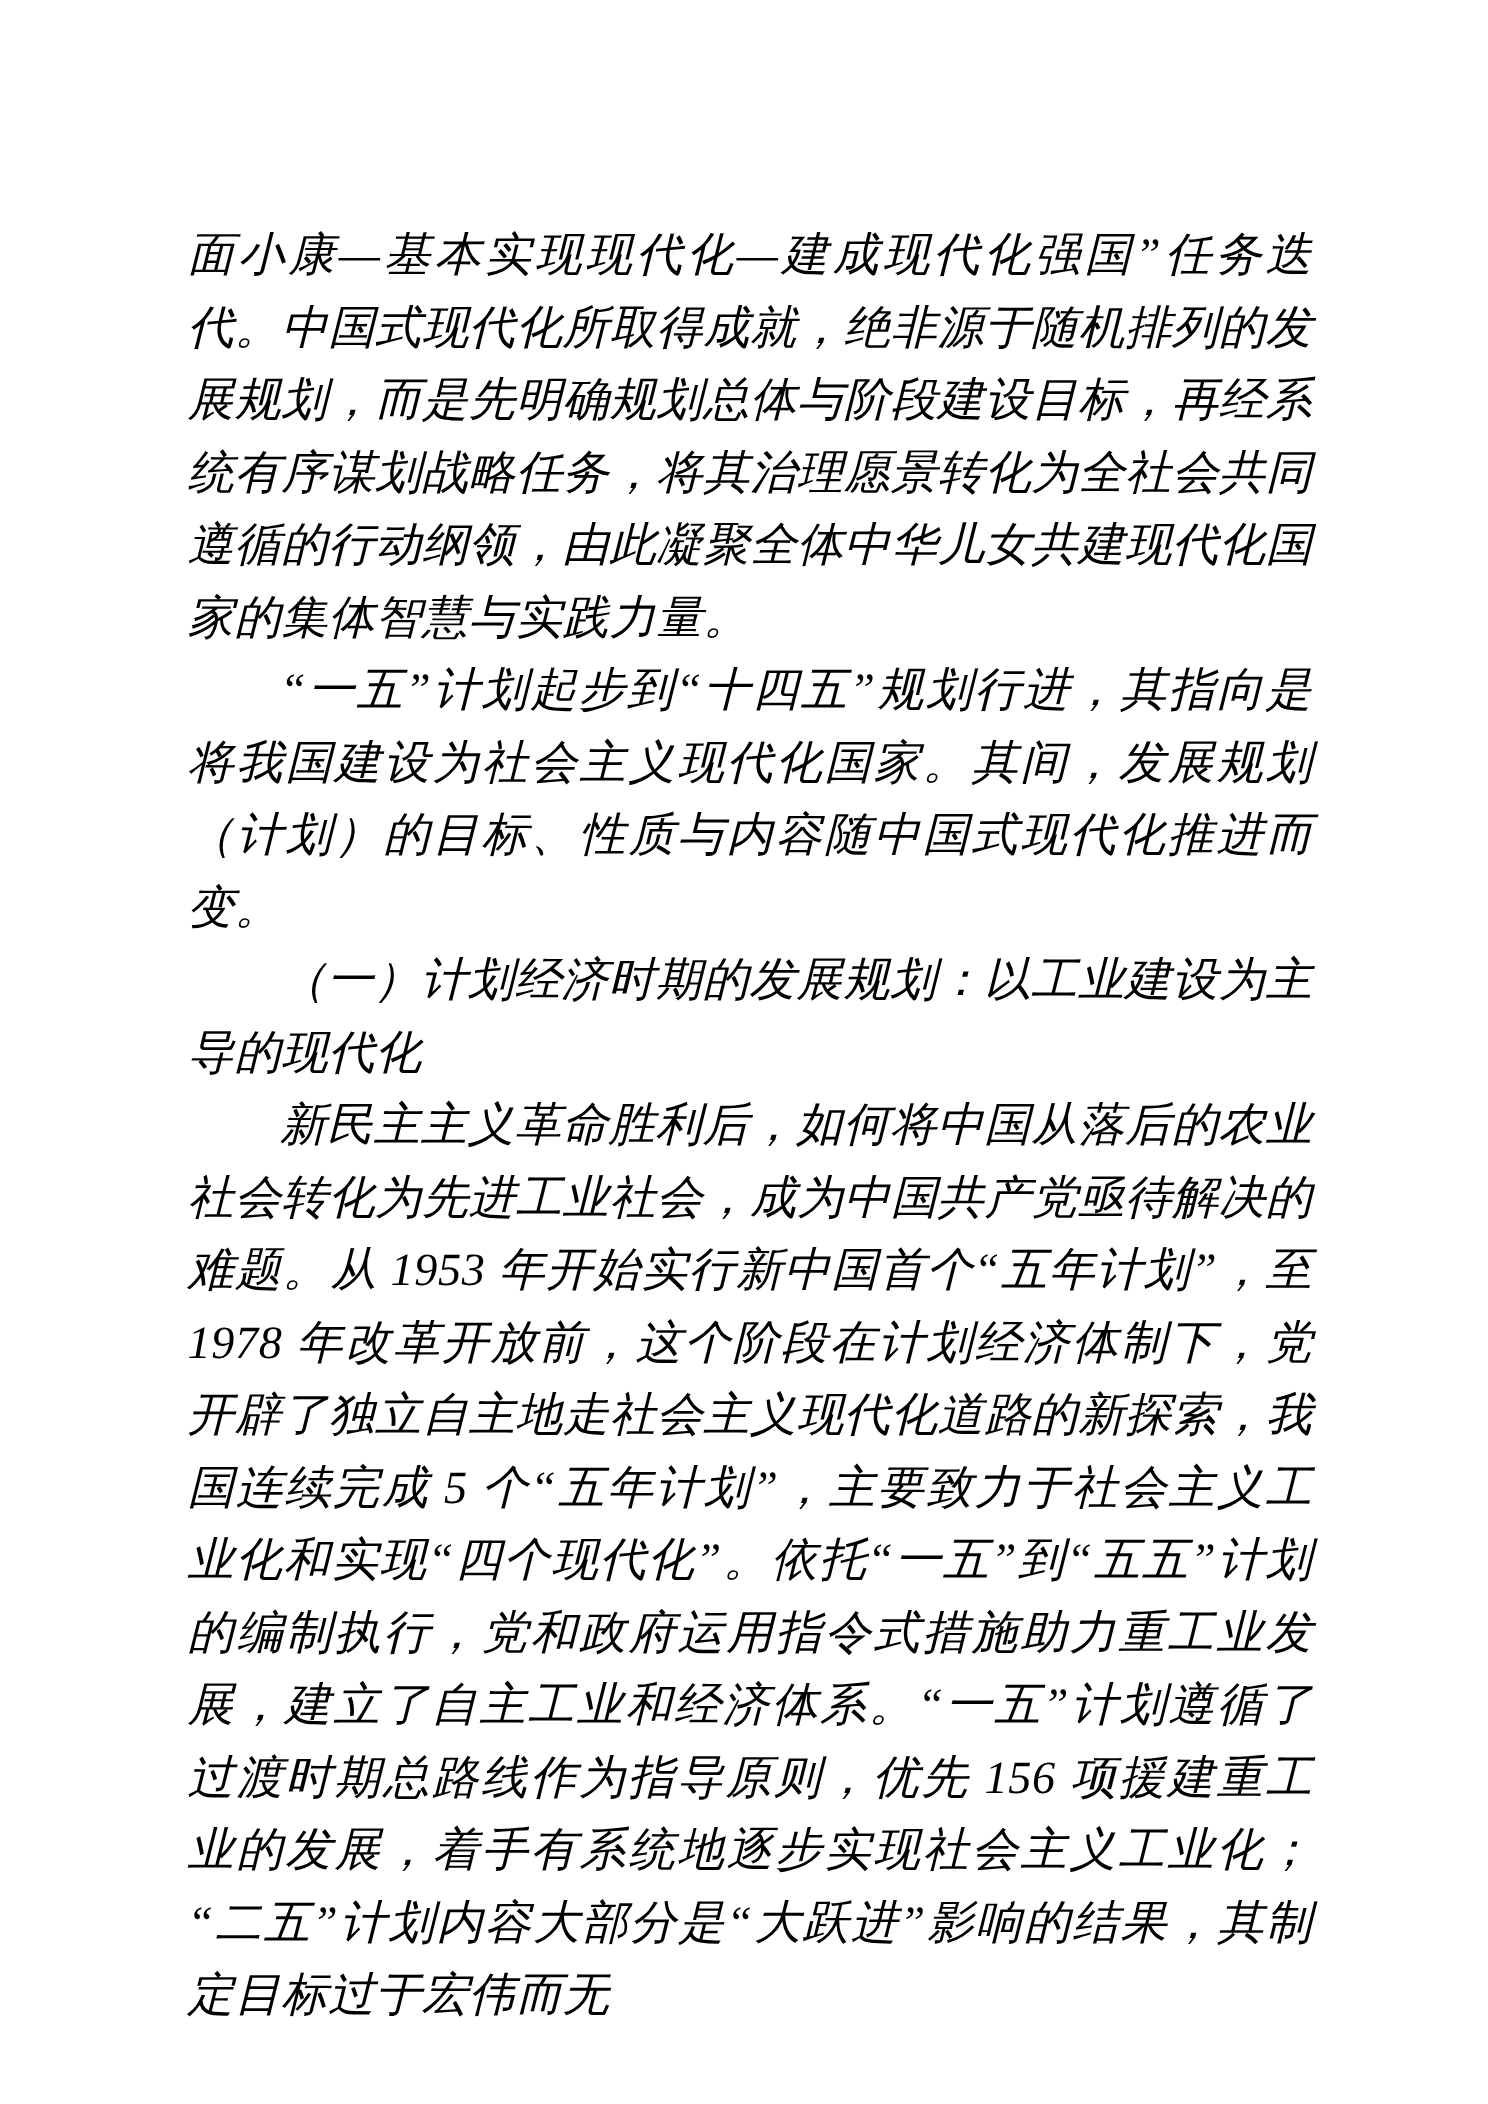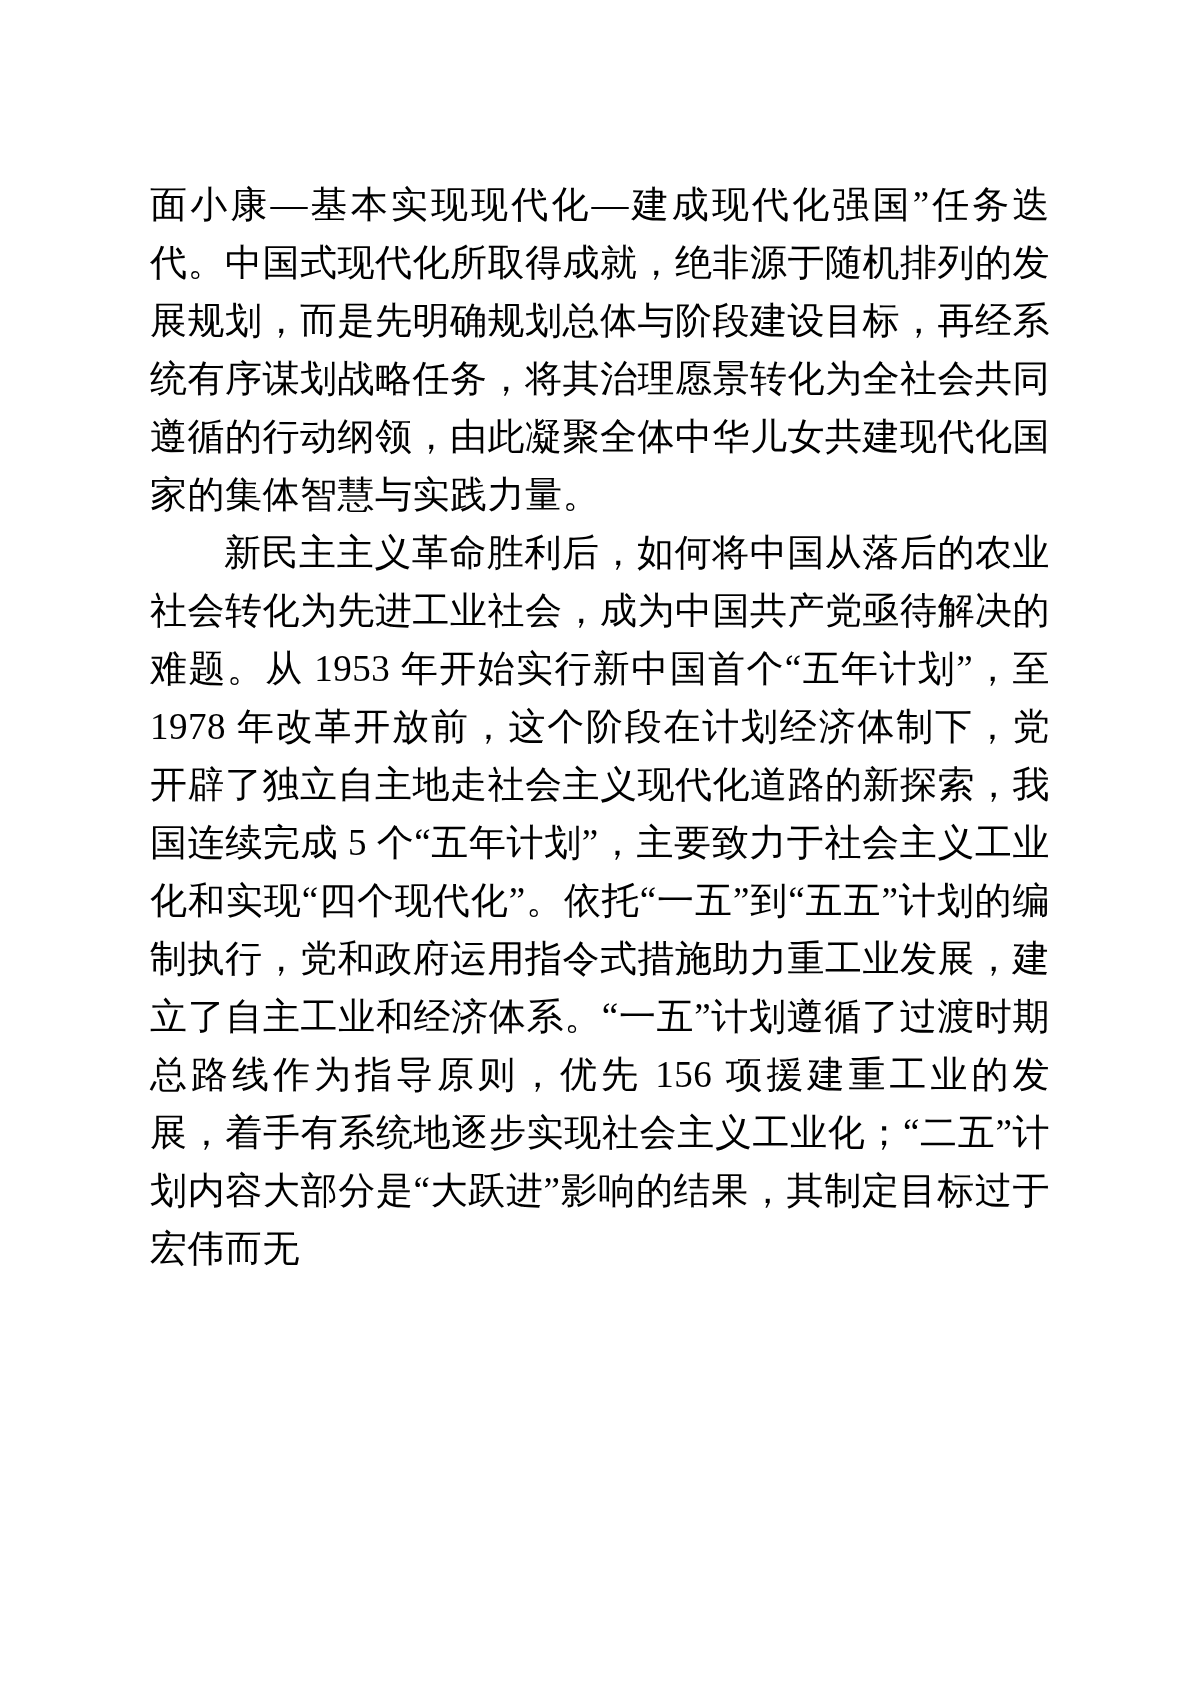--- a/index.html
+++ b/index.html
@@ -16,20 +16,21 @@
     box-sizing: border-box;
     padding: 176px 140px 0 150px;
     overflow: hidden;
     color: #000000;
     font-family: "Liberation Serif", "DejaVu Serif", serif;
     font-size: 37px;
     line-height: 58px;
     letter-spacing: 0.5px;
     text-align: justify;
     text-justify: inter-ideograph;
+    font-style: italic;
   }
   .para {
     margin: 0;
     text-indent: 2em;
     word-break: break-all;
   }
   .para.no-indent {
     text-indent: 0;
   }
   .heading {
@@ -50,16 +51,18 @@
     word-break: break-all;
   }
 </style>
 </head>
 <body>
 
 <div class="page">
   <p class="para no-indent">面小康—基本实现现代化—建成现代化强国”任务迭代。中国式现代化所取得成就，绝非源于随机排列的发展规划，而是先明确规划总体与阶段建设目标，再经系统有序谋划战略任务，将其治理愿景转化为全社会共同遵循的行动纲领，由此凝聚全体中华儿女共建现代化国家的集体智慧与实践力量。</p>
 
 
+  <p class="para">“一五”计划起步到“十四五”规划行进，其指向是将我国建设为社会主义现代化国家。其间，发展规划（计划）的目标、性质与内容随中国式现代化推进而变。</p>
 
+  <h3 class="subheading">（一）计划经济时期的发展规划：以工业建设为主导的现代化</h3>
 
   <p class="para">新民主主义革命胜利后，如何将中国从落后的农业社会转化为先进工业社会，成为中国共产党亟待解决的难题。从 1953 年开始实行新中国首个“五年计划”，至 1978 年改革开放前，这个阶段在计划经济体制下，党开辟了独立自主地走社会主义现代化道路的新探索，我国连续完成 5 个“五年计划”，主要致力于社会主义工业化和实现“四个现代化”。依托“一五”到“五五”计划的编制执行，党和政府运用指令式措施助力重工业发展，建立了自主工业和经济体系。“一五”计划遵循了过渡时期总路线作为指导原则，优先 156 项援建重工业的发展，着手有系统地逐步实现社会主义工业化；“二五”计划内容大部分是“大跃进”影响的结果，其制定目标过于宏伟而无</p>
 </div>
 
 </body></html>

